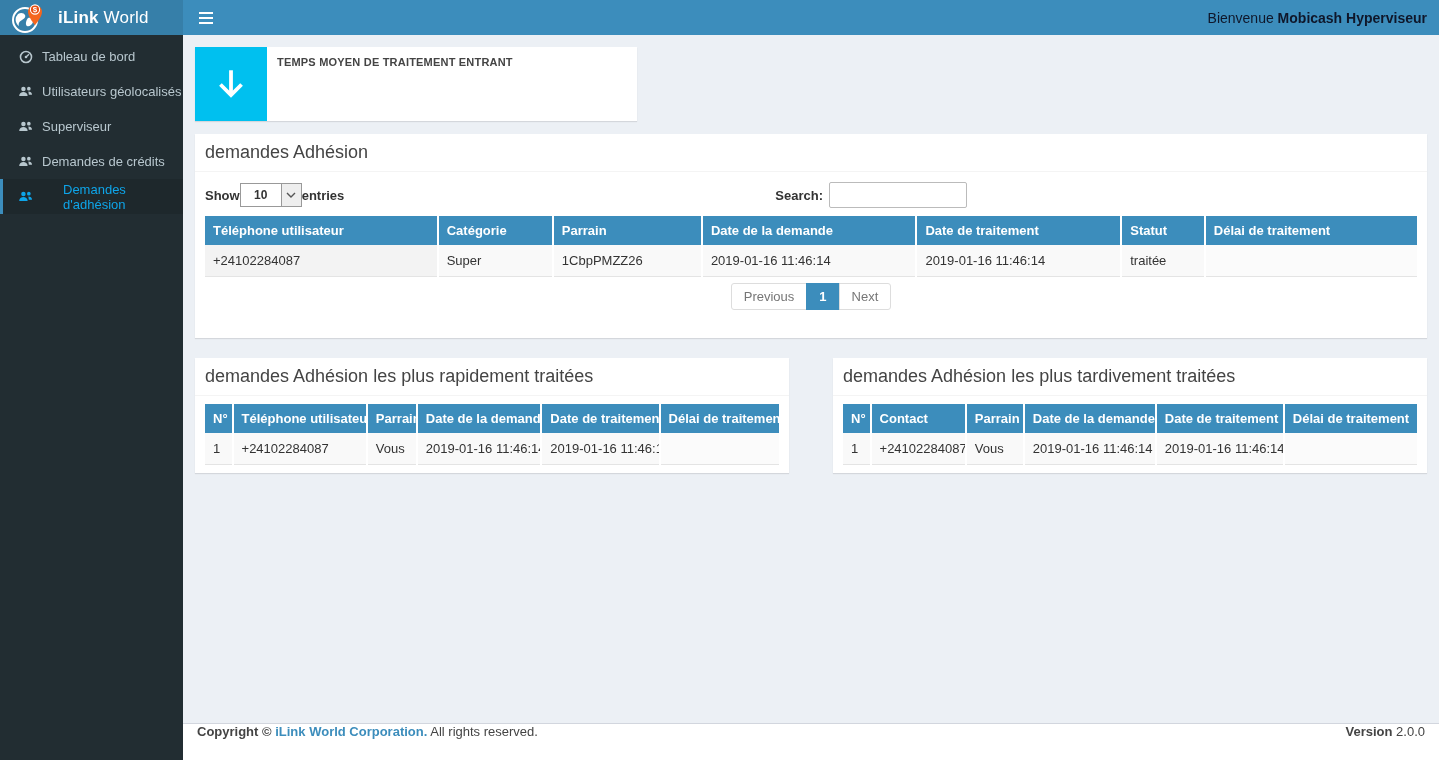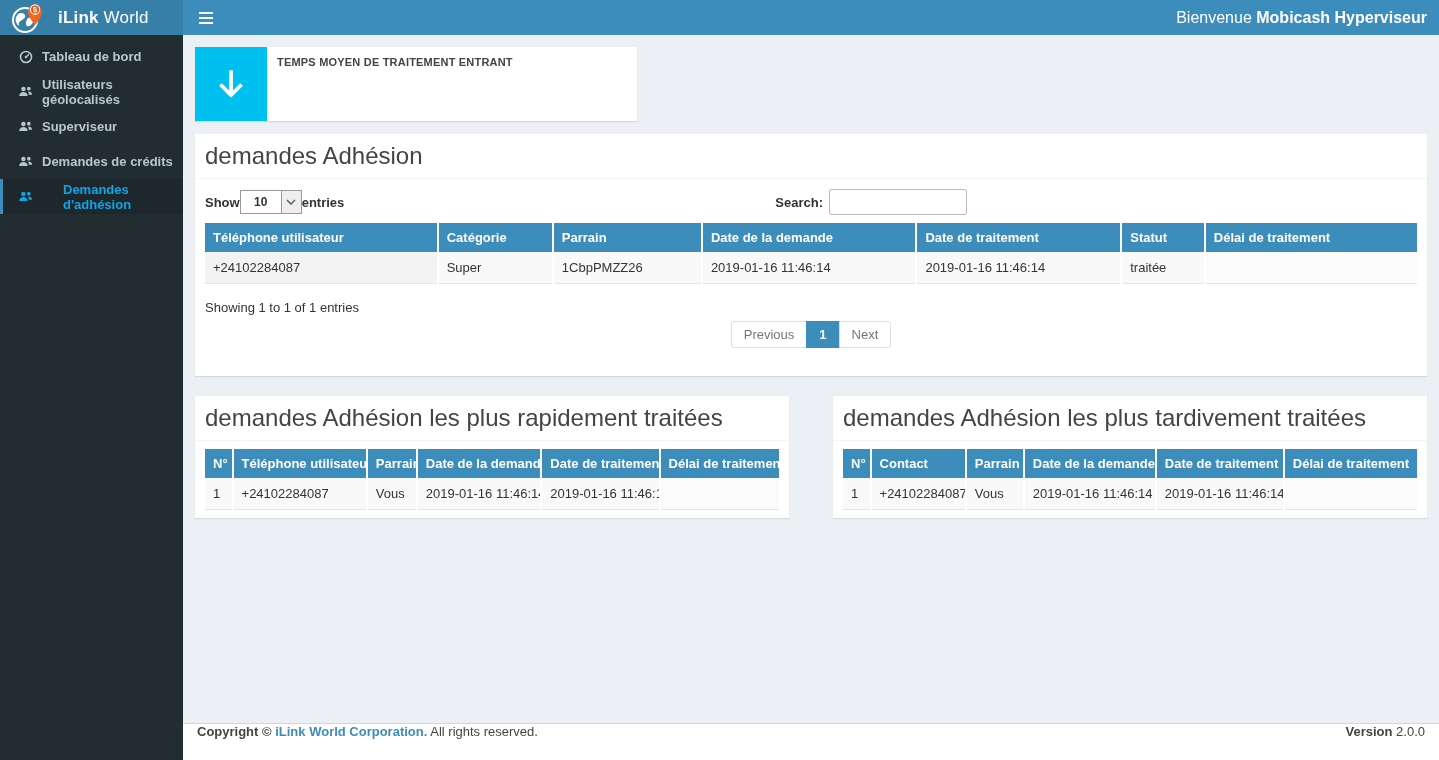--- a/index.html
+++ b/index.html
@@ -9,39 +9,39 @@
 
   
   .main-header { position:absolute; top:0; left:0; right:0; height:35px; display:flex; z-index:10; }
   .logo { width:183px; height:35px; background:#367fa9; display:flex; align-items:center; padding-left:8px; gap:10px; }
   .logo svg { display:block; }
   .brand-text { color:#fff; font-size:17px; letter-spacing:.2px; }
   .brand-text b { font-weight:700; }
   .navbar { flex:1; background:#3c8dbc; display:flex; align-items:center; justify-content:space-between; }
   .hamburger { width:45px; height:35px; display:flex; flex-direction:column; align-items:center; justify-content:center; gap:3px; cursor:pointer; }
   .hamburger span { display:block; width:14px; height:2px; background:#fff; }
-  .welcome { color:#ffffff; font-size:16px; padding-right:12px; }
+  .welcome { color:#0f172a; font-size:14px; padding-right:12px; }
   .welcome b { font-weight:700; }
 
   
   .sidebar { position:absolute; top:35px; left:0; bottom:0; width:183px; background:#222d32; padding-top:4px; }
-  .sidebar-item { height:35px; display:flex; align-items:center; gap:9px; padding-left:15px; color:#b8c7ce; font-size:13px; font-weight:700; cursor:pointer; border-left:3px solid transparent; }
+  .sidebar-item { height:35px; display:flex; align-items:center; gap:9px; padding-left:15px; color:#b8c7ce; font-size:13px; font-weight:400; cursor:pointer; border-left:3px solid transparent; }
   .sidebar-item.active { background:#1e282c; color:#0ea5e9; border-left-color:#3c8dbc;gap:30px; }
   .sidebar-item .icon { width:15px; height:14px; display:flex; align-items:center; justify-content:center; flex:none; }
 
   
   .content-wrapper { position:absolute; top:35px; left:183px; right:0; bottom:37px; background:#ecf0f5; overflow:hidden; }
 
   .info-box { width:442px; height:74px; margin:12px 0 0 12px; background:#fff; display:flex; box-shadow:0 1px 1px rgba(0,0,0,.1); }
   .info-box-icon { width:72px; height:74px; background:#00c0ef; display:flex; align-items:center; justify-content:center; }
   .info-box-content { padding:9px 10px; font-size:11px; font-weight:700; color:#444; letter-spacing:.2px; }
 
   .box { background:#fff; box-shadow:0 1px 1px rgba(0,0,0,.1); }
   .box-header { padding:8px 10px; border-bottom:1px solid #f4f4f4; }
-  .box-title { font-size:24px; font-weight:400; color:#444; }
+  .box-title { font-size:18px; font-weight:400; color:#444; }
   .box-body { padding:8px 10px; }
 
   .main-panel { margin:13px 12px 0 12px; }
 
   .dt-controls { display:flex; align-items:center; justify-content:space-between; margin:2px 0 8px 0; }
   .dt-length { display:flex; align-items:center; font-size:13px; font-weight:700; color:#333; }
   .select-box { display:inline-flex; align-items:stretch; border:1px solid #999; background:#fff; height:24px; width:62px; cursor:pointer; }
   .select-value { flex:1; display:flex; align-items:center; justify-content:center; font-size:12px; font-weight:700; color:#333; }
   .select-arrow { width:20px; background:#eee; border-left:1px solid #999; display:flex; align-items:center; justify-content:center; }
   .dt-search { display:flex; align-items:center; gap:6px; font-size:13px; font-weight:700; color:#333; margin-right:450px; }
@@ -221,21 +221,20 @@
               <td>Super</td>
               <td>1CbpPMZZ26</td>
               <td>2019-01-16 11:46:14</td>
               <td>2019-01-16 11:46:14</td>
               <td>traitée</td>
               <td></td>
             </tr>
           </tbody>
         </table>
 
-        <div class="dt-info">Showing 1 to 1 of 1 entries</div>
 
         <div class="dt-paginate">
           <span class="pg">Previous</span>
           <span class="pg active">1</span>
           <span class="pg">Next</span>
         </div>
       </div>
     </section>
 
     <div class="bottom-row">

